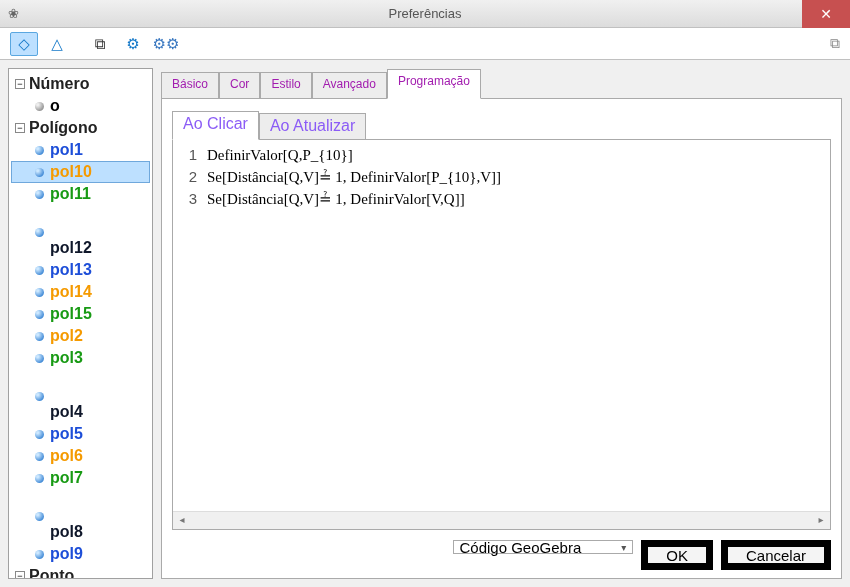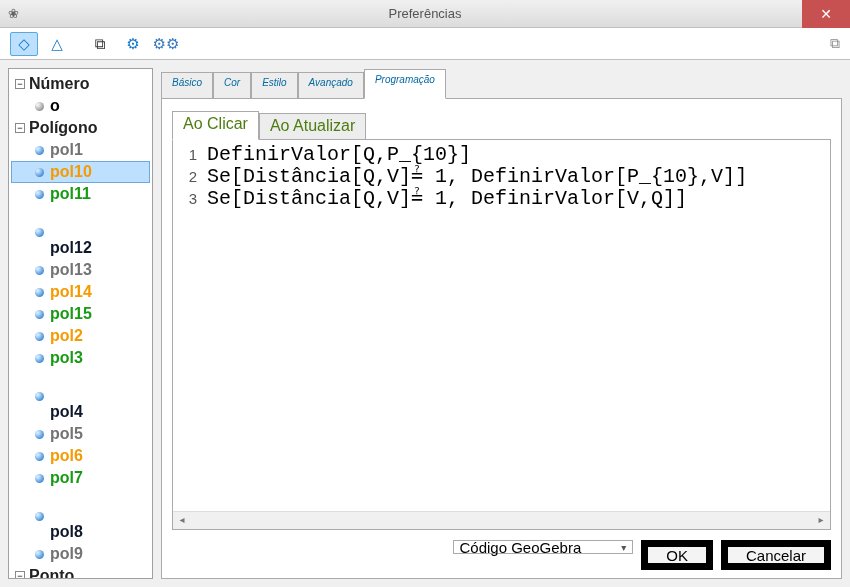--- a/index.html
+++ b/index.html
@@ -141,27 +141,26 @@
   }
   .main-tabs {
     display: flex;
     align-items: flex-end;
     height: 30px;
   }
   .main-tab {
     border: 1px solid #aaa;
     background: #ededed;
     padding: 4px 10px;
-    font-size: 10px;
-    color: #0369a1;
+    font-size: 12px;
+    color: #a21caf;
     cursor: pointer;
     height: 27px;
     position: relative;
     bottom: -1px;
-    font-style: italic;
   }
   .main-tab.active {
     background: #fff;
     border-bottom: 1px solid #fff;
     height: 30px;
   }
   .tab-body {
     flex: 1;
     border: 1px solid #aaa;
     background: #fff;
@@ -172,21 +171,21 @@
   .sub-tabs {
     display: flex;
     align-items: flex-end;
     height: 30px;
   }
   .sub-tab {
     border: 1px solid #aaa;
     background: #ededed;
     padding: 3px 10px;
     font-size: 16px;
-    color: #4d7c0f;
+    color: #8b5cf6;
     cursor: pointer;
     height: 27px;
     position: relative;
     bottom: -1px;
   }
   .sub-tab.active {
     background: #fff;
     border-bottom: 1px solid #fff;
     height: 29px;
   }
@@ -210,22 +209,22 @@
     padding: 4px 6px 4px 0;
     color: #555;
     font-size: 15px;
     font-family: Arial, sans-serif;
     line-height: 22px;
     background: #fff;
   }
   .code-text {
     flex: 1;
     padding: 4px 4px;
-    font-size: 20px;
-    font-family: Liberation Mono, monospace;
+    font-size: 15px;
+    font-family: Liberation Serif, serif;
     line-height: 22px;
     color: #000;
     white-space: pre;
   }
   .hscroll {
     height: 18px;
     background: #f0f0f0;
     border-top: 1px solid #ddd;
     position: relative;
   }
@@ -277,21 +276,21 @@
 
   
   .ico-square { color: #1478c8; }
   .ico-triangle { color: #1478c8; }
   .ico-structure { color: #333; }
   .ico-gear-blue { color: #1478c8; }
   .ico-gears { color: #3a78c0; }
 
   
   .c-black { color: #000; }
-  .c-blue  { color: #737373; }
+  .c-blue  { color: #1d4ed8; }
   .c-orange{ color: #f59a00; }
   .c-green { color: #189a14; }
   .c-magenta{ color: #0f172a; margin-top: 32px; }
 </style>
 </head>
 <body>
 
 <div class="titlebar">
   <span class="titlebar-icon">❀</span>
   <span class="titlebar-title">Preferências</span>

